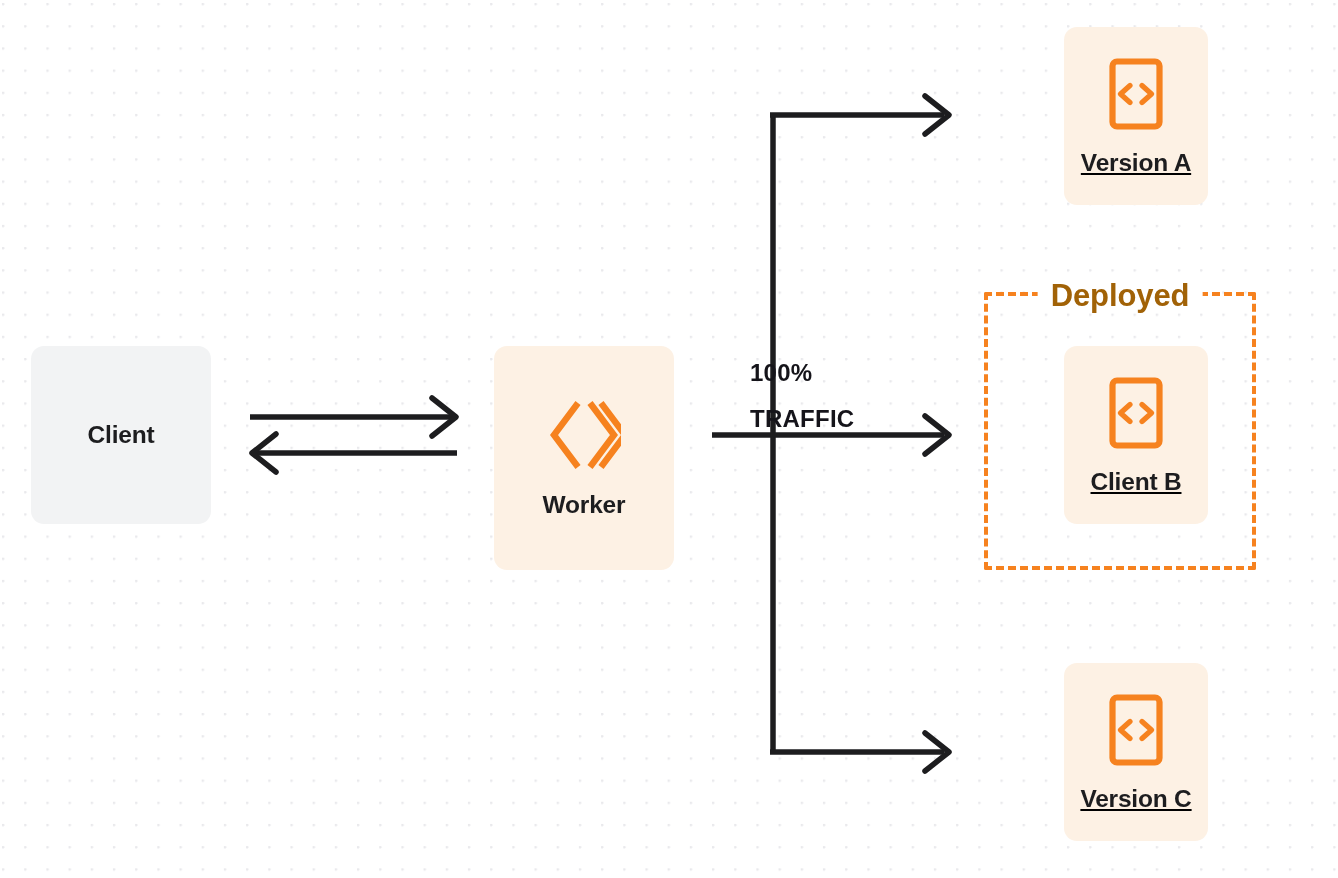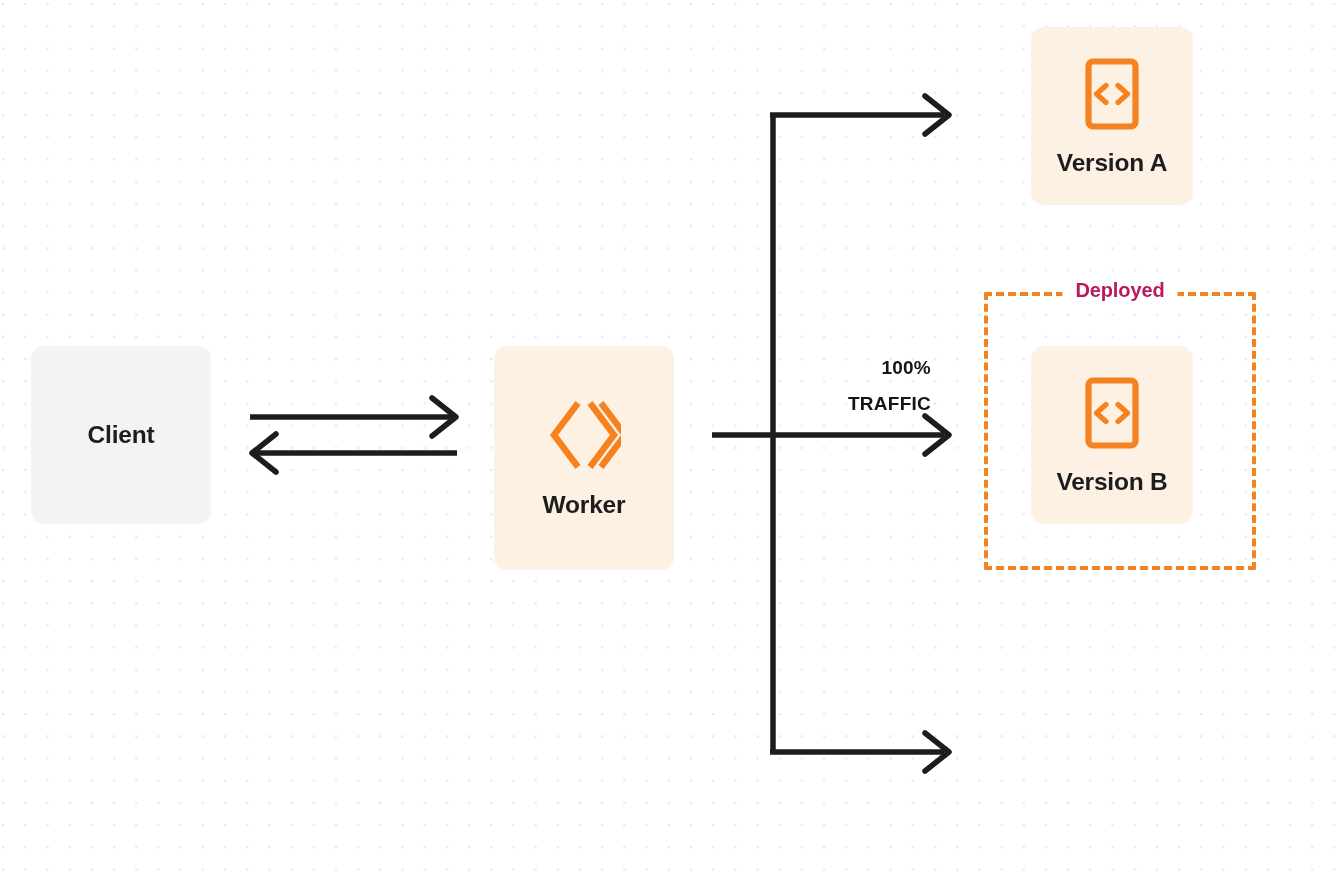--- a/index.html
+++ b/index.html
@@ -56,24 +56,25 @@
   .worker-node {
     left: 494px;
     top: 346px;
     width: 180px;
     height: 224px;
     background: #fdf1e4;
   }
   .worker-node .node-label { margin-top: 22px; }
 
   .version-node {
-    left: 1031px;
-    width: 162px;
+    left: 1064px;
+    width: 144px;
     height: 178px;
     background: #fdf1e4;
+    text-decoration: underline;
   }
   .version-node .node-label { margin-top: 20px; }
 
   .version-a { top: 27px; }
   .version-b { top: 346px; }
   .version-c { top: 663px; }
 
   
   .deployed-group {
     position: absolute;
@@ -85,37 +86,37 @@
     border: 4.5px dashed #f6821f;
     border-radius: 2px;
   }
   .deployed-label {
     position: absolute;
     left: 50%;
     top: -16px;
     transform: translateX(-50%);
     background: #ffffff;
     padding: 0 13px;
-    font-size: 20px;
+    font-size: 31px;
     font-weight: 700;
-    color: #be185d;
+    color: #a16207;
     letter-spacing: -0.1px;
     line-height: 1;
     white-space: nowrap;
   }
 
   
   .traffic-label {
     position: absolute;
-    left: 801px;
+    left: 750px;
     top: 350px;
     width: 130px;
-    text-align: right;
+    text-align: left;
     color: #15141a;
-    font-size: 19px;
+    font-size: 24px;
     font-weight: 700;
     line-height: 1.92;
     letter-spacing: 0.25px;
   }
 
   
   .svg-layer {
     position: absolute;
     left: 0;
     top: 0;
@@ -211,17 +212,29 @@
   <div class="node version-node version-b">
     <span>
       <svg class="icon-svg" width="56" height="74" viewBox="0 0 56 74" xmlns="http://www.w3.org/2000/svg">
         <rect x="4.5" y="4.5" width="47" height="65" rx="4.5" ry="4.5" fill="none" stroke="#f6821f" stroke-width="6.2"></rect>
         <g fill="none" stroke="#f6821f" stroke-width="5.2" stroke-linecap="round" stroke-linejoin="round">
           <polyline points="22,28.5 12.5,37 22,45.5"></polyline>
           <polyline points="34,28.5 43.5,37 34,45.5"></polyline>
         </g>
       </svg>
     </span>
-    <span class="node-label">Version B</span>
-  </div>
-
+    <span class="node-label">Client B</span>
+  </div>
+
+  <div class="node version-node version-c">
+    <span>
+      <svg class="icon-svg" width="56" height="74" viewBox="0 0 56 74" xmlns="http://www.w3.org/2000/svg">
+        <rect x="4.5" y="4.5" width="47" height="65" rx="4.5" ry="4.5" fill="none" stroke="#f6821f" stroke-width="6.2"></rect>
+        <g fill="none" stroke="#f6821f" stroke-width="5.2" stroke-linecap="round" stroke-linejoin="round">
+          <polyline points="22,28.5 12.5,37 22,45.5"></polyline>
+          <polyline points="34,28.5 43.5,37 34,45.5"></polyline>
+        </g>
+      </svg>
+    </span>
+    <span class="node-label">Version C</span>
+  </div>
 
 </div>
 
 </body></html>

